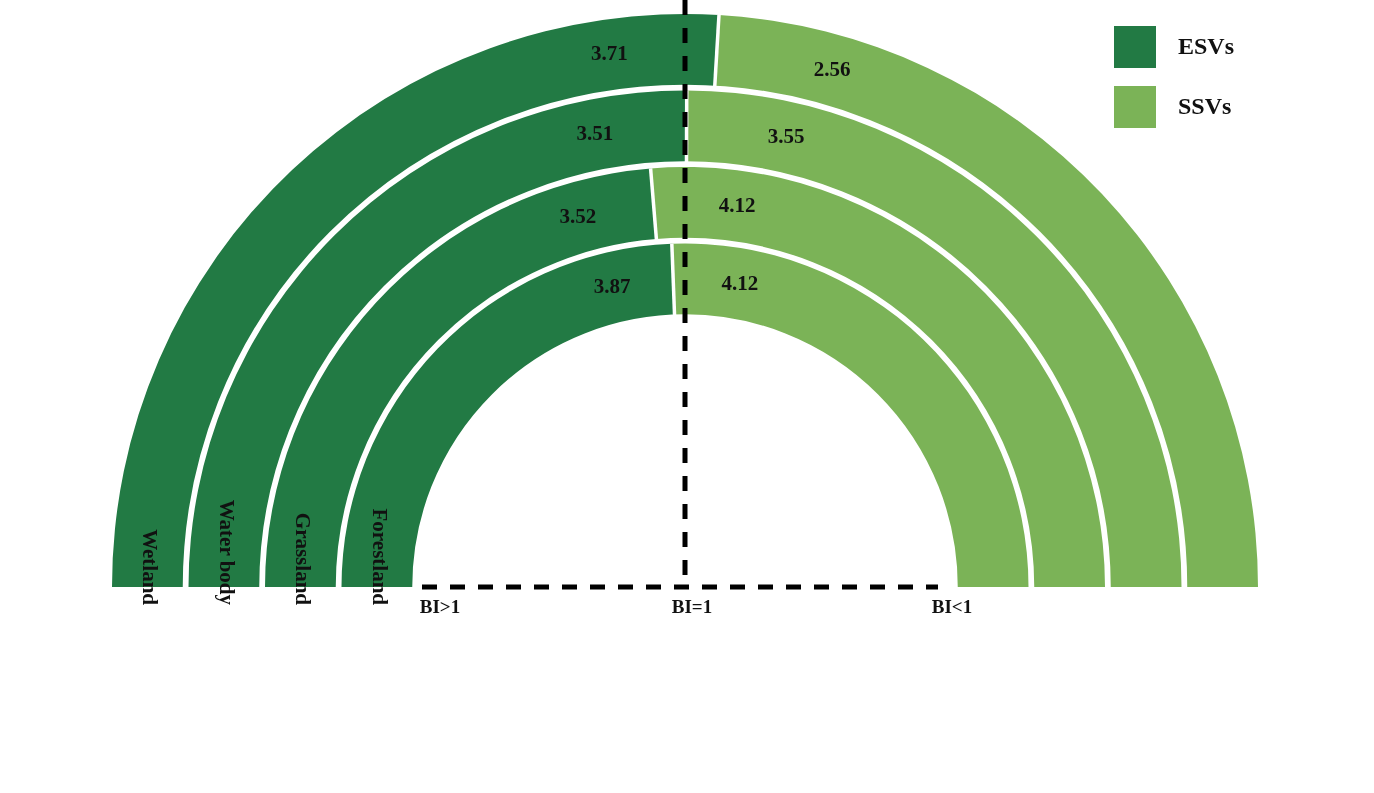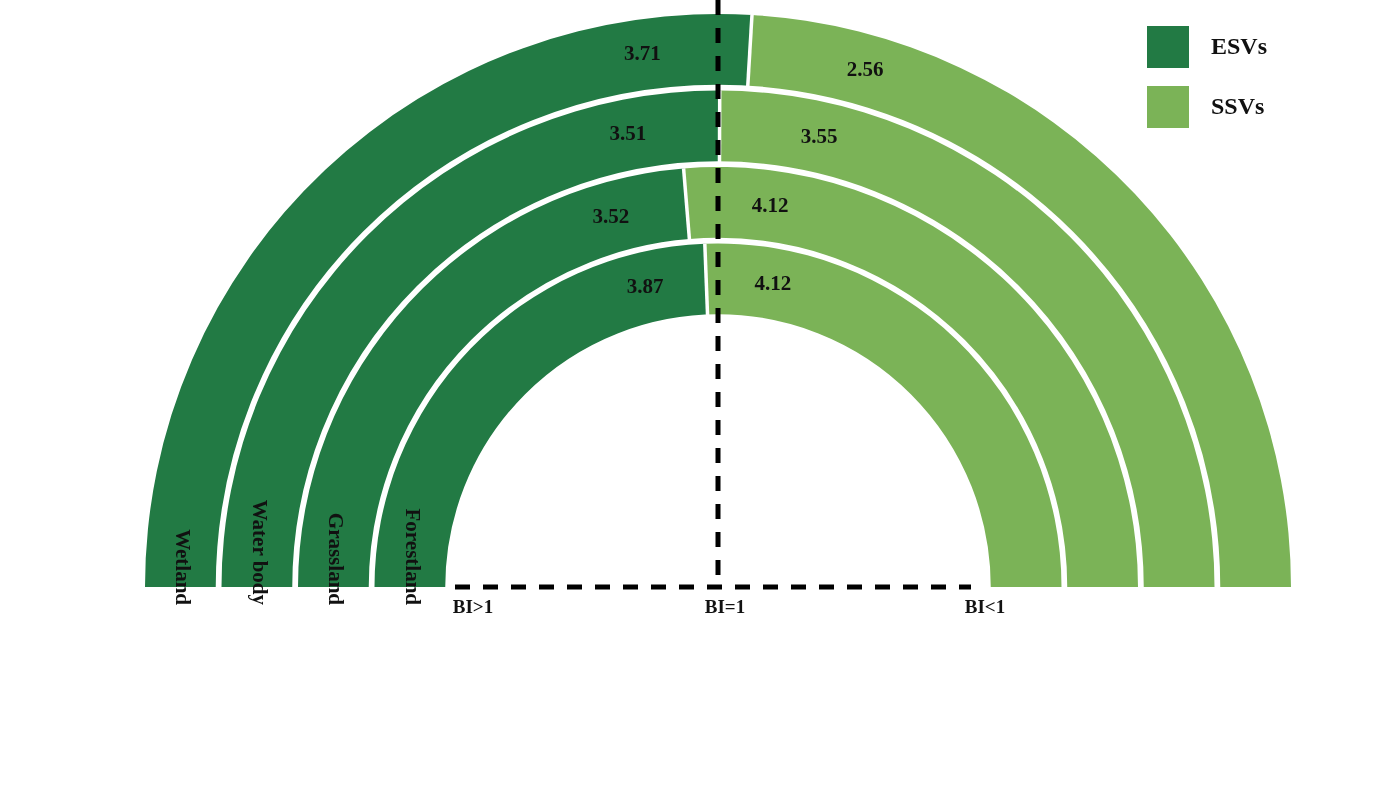--- a/index.html
+++ b/index.html
@@ -3,21 +3,21 @@
 <meta charset="utf-8">
 <style>
   html,body{margin:0;padding:0;}
   body{
     width:1374px;height:793px;
     background:#ffffff;
     font-family:"Liberation Serif", serif;
     overflow:hidden;
     position:relative;
   }
-  #chart-root{position:absolute;left:0;top:0;width:1152px;height:793px;padding-left:33px;}
+  #chart-root{position:absolute;left:0;top:0;width:1152px;height:793px;}
   .seg-label{
     font-family:"Liberation Serif", serif;
     font-weight:bold;
     font-size:21px;
     fill:#111111;
     text-anchor:middle;
     dominant-baseline:middle;
   }
   .cat-label{
     font-family:"Liberation Serif", serif;

